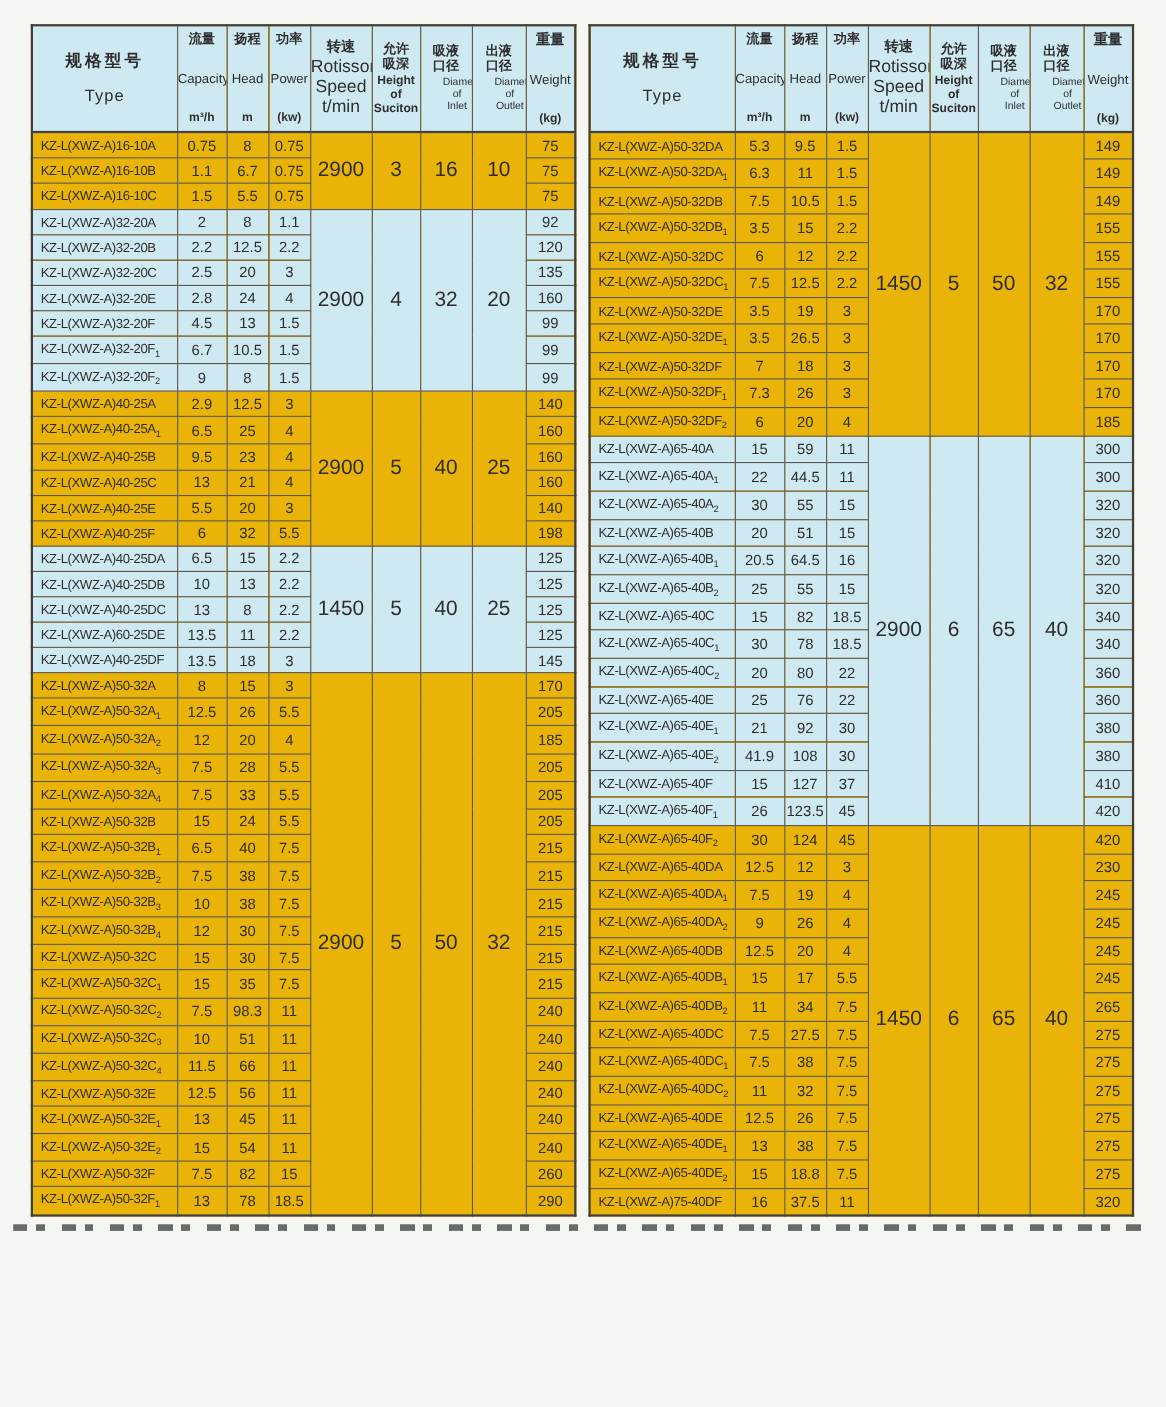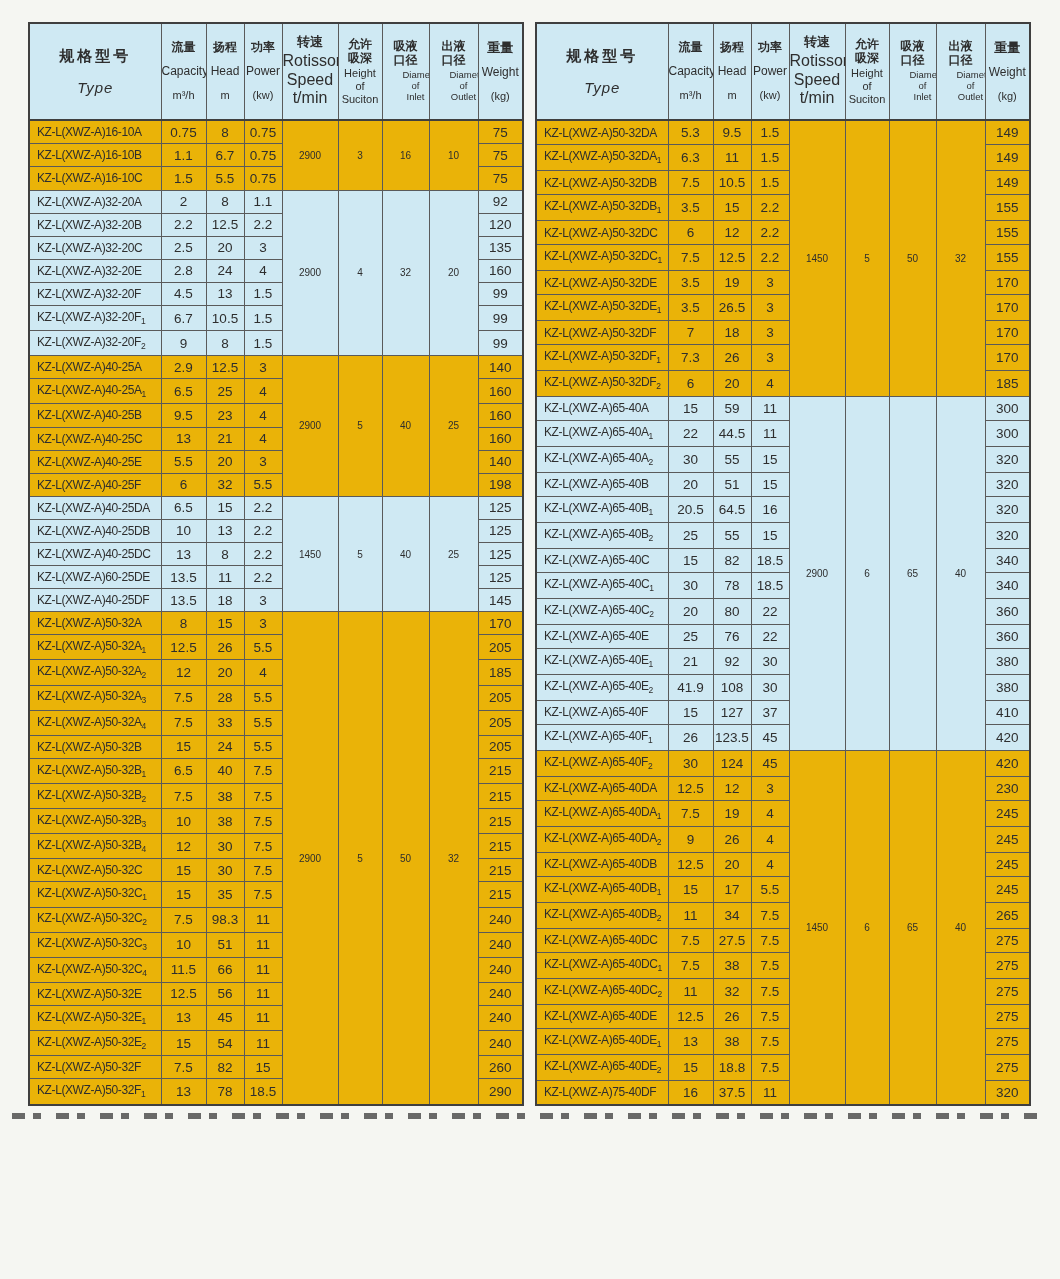--- a/index.html
+++ b/index.html
@@ -16,26 +16,26 @@
   thead tr { height:97px; }
   thead th { background:var(--hl); border-bottom:2px solid var(--bd2); font-weight:normal; }
   .hl { background:var(--hl); }
   .hline { display:block; line-height:1.15; }
   .zh  { font-weight:bold; font-size:12px; }
   .zh-big { font-weight:bold; font-size:15px; letter-spacing:3px; }
   .en  { font-size:12px; }
   .en-big { font-size:15px; letter-spacing:1px; }
   .en-sm { font-size:16px; }
   .en-xs { font-size:9.5px;margin-left:20px; }
-  .unit { font-size:11px; }
-  .gap6 { margin-top:10px; } .gap14 { margin-top:14px;font-style:italic; } .gap2 { margin-top:2px; }
+  .unit { font-size:11px;font-weight:bold; }
+  .gap6 { margin-top:22px; } .gap14 { margin-top:14px; } .gap2 { margin-top:2px; }
   td.type-cell { text-align:left; padding-left:7px; font-size:12px; letter-spacing:-0.4px; white-space:nowrap; }
   td.type-cell sub { font-size:8.5px; letter-spacing:0; }
   td.num { font-size:13.5px; }
-  td.merged { font-size:10px; }
+  td.merged { font-size:19px; }
   .clip-strip { margin:7px 0 0 12px; width:1030px; height:6px;
     background:repeating-linear-gradient(90deg,#3a3a3a 0 13px,transparent 13px 21px,#3a3a3a 21px 29px,transparent 29px 44px);
     opacity:.75; }
 </style>
 </head>
 <body>
 
 <div class="page">
 
   <table class="spec">

